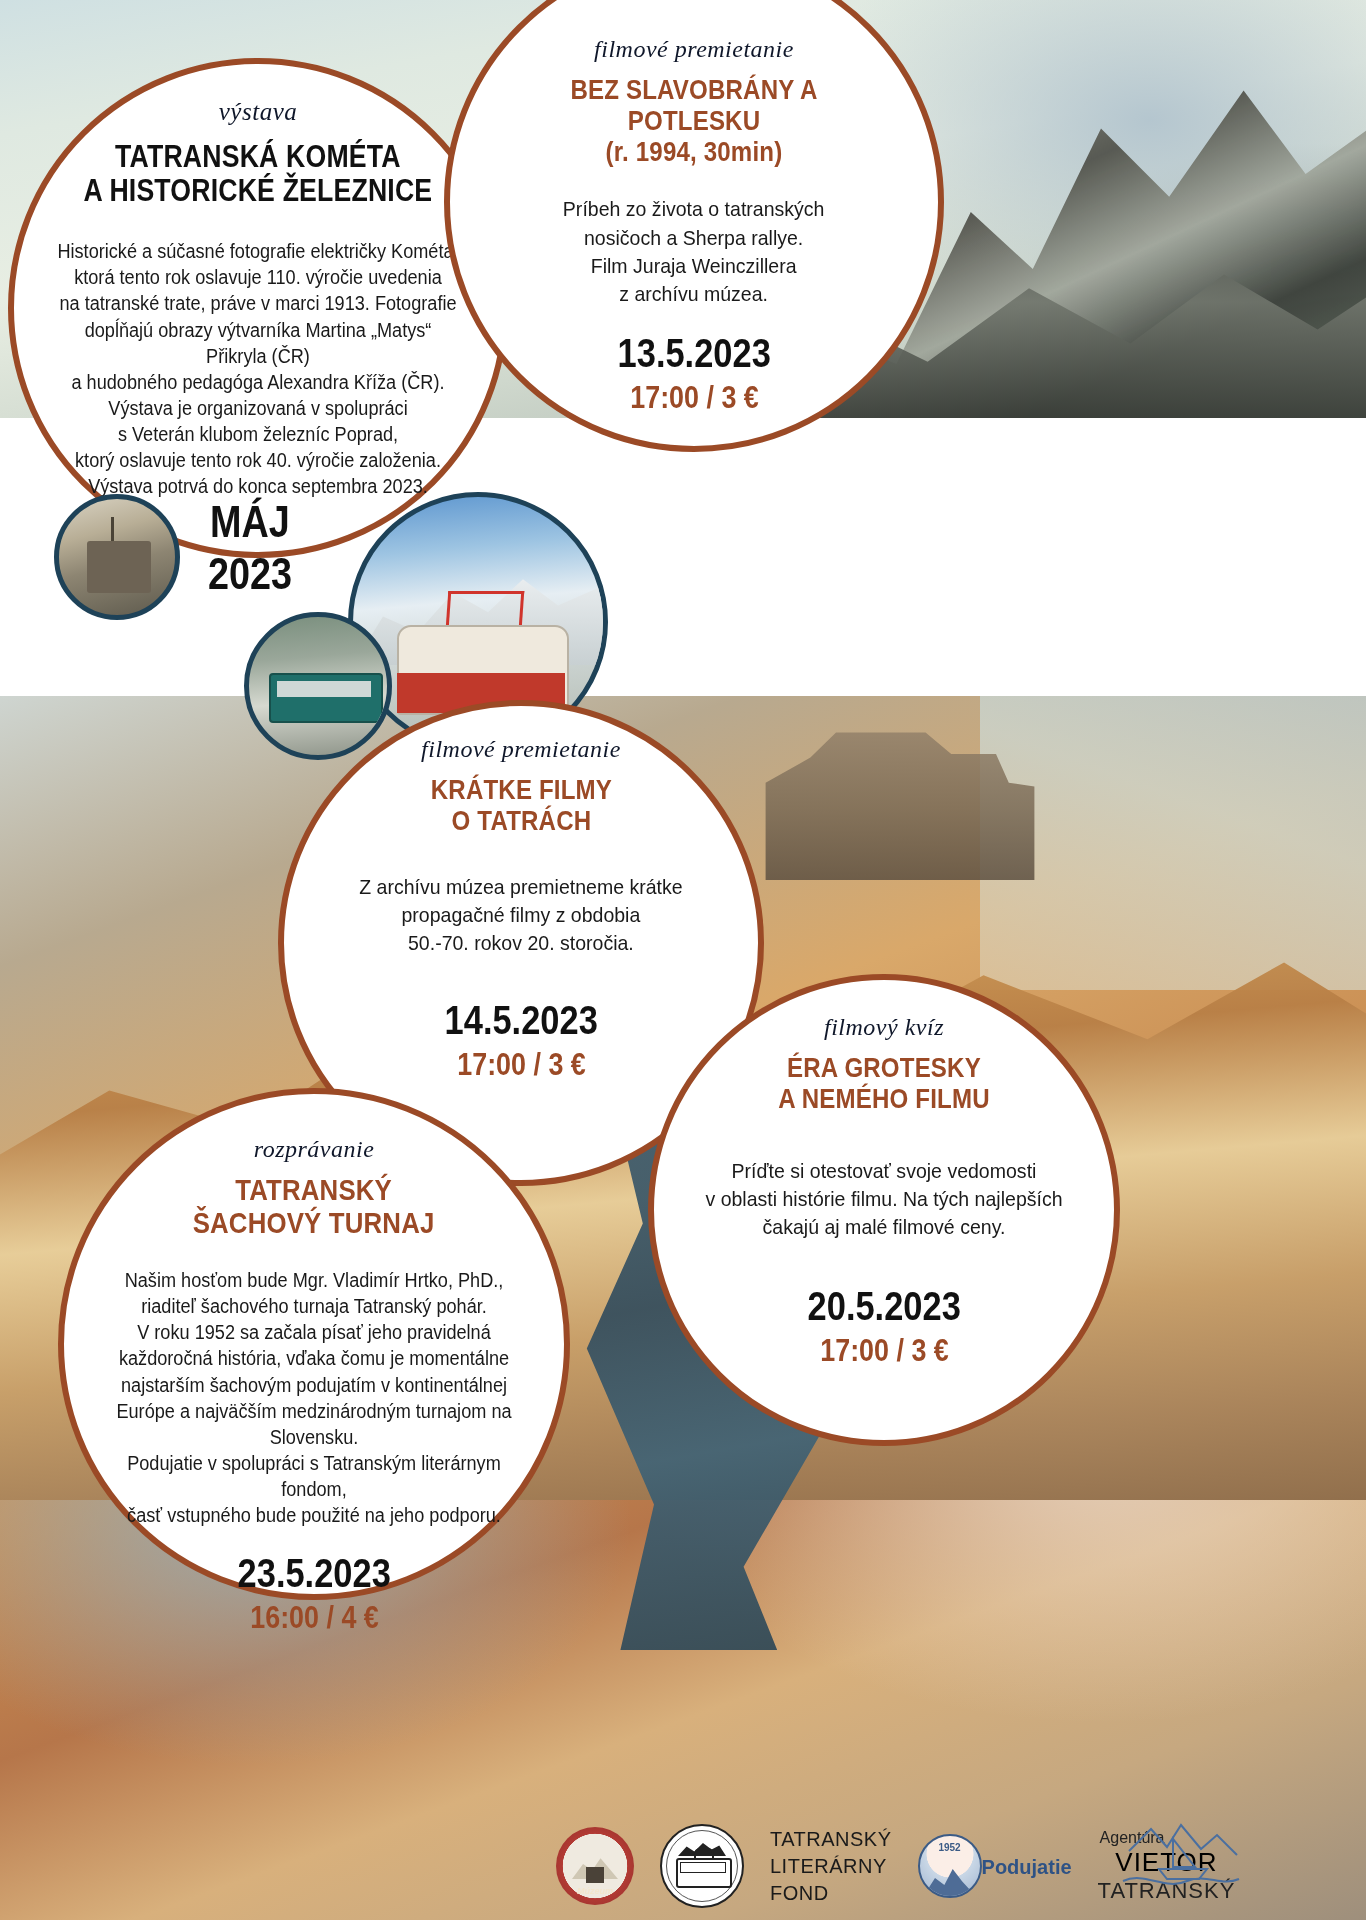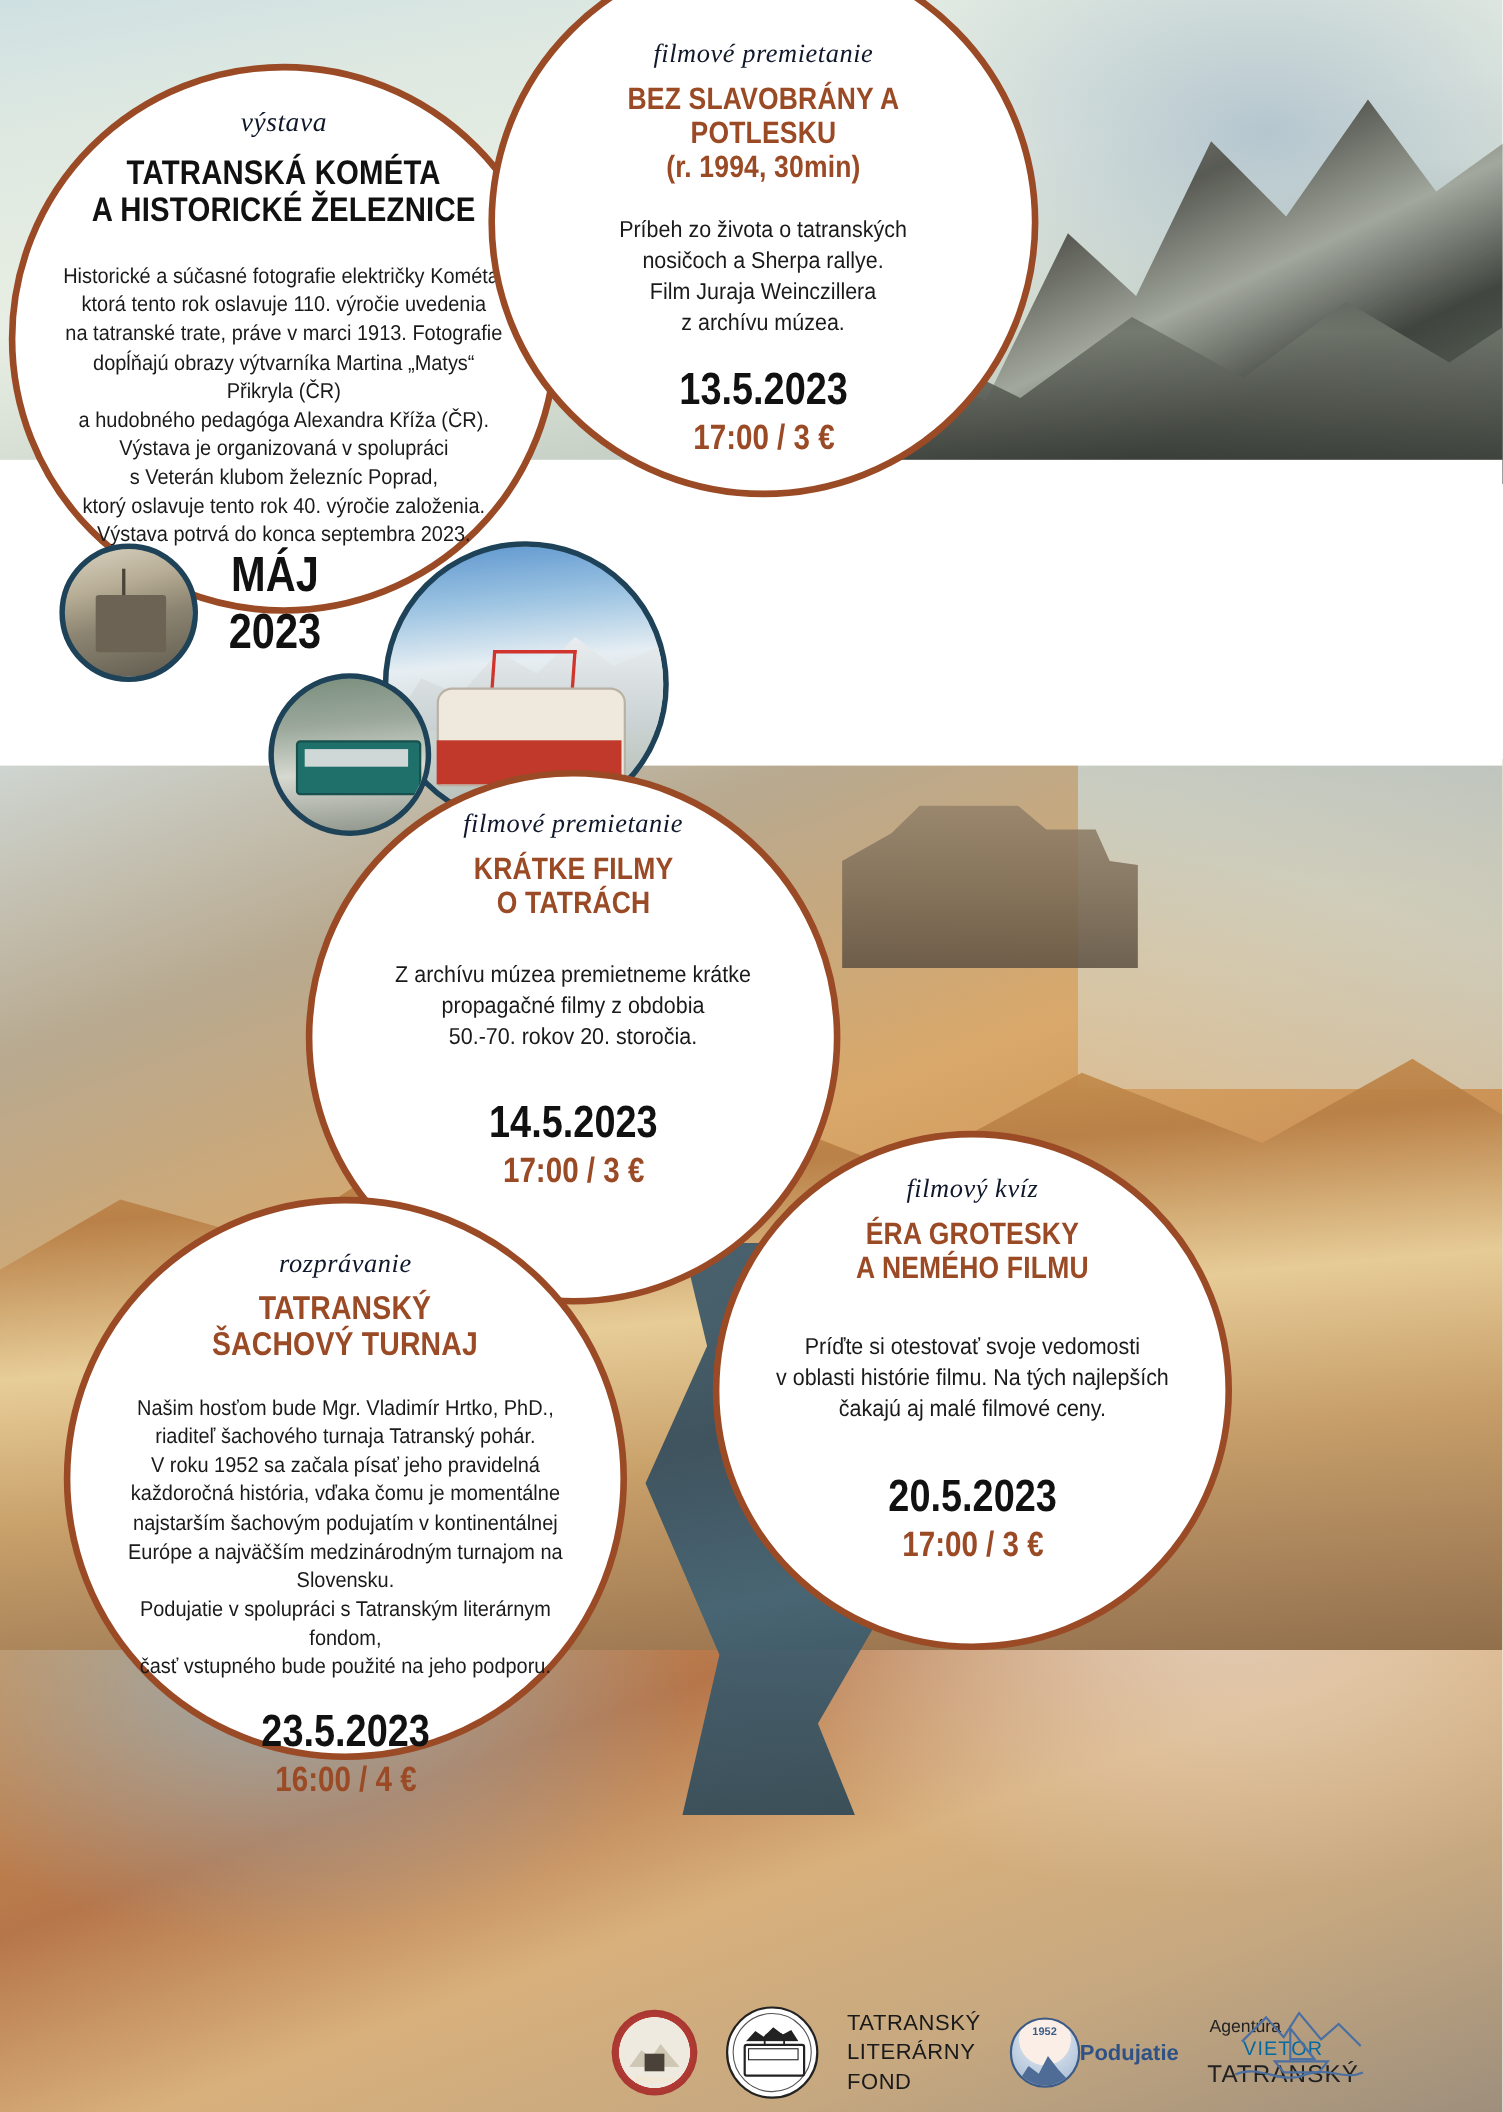--- a/index.html
+++ b/index.html
@@ -124,21 +124,21 @@
 
   
   #b-chess{left:58px;top:1088px;width:512px;height:512px;padding:0 22px;}
   #b-chess .kicker{font-size:24px;margin-top:42px;}
   #b-chess .btitle{font-size:30px;margin-top:10px;}
   #b-chess .body{font-size:19.5px;margin-top:28px;}
   #b-chess .date{font-size:41px;margin-top:22px;}
   #b-chess .price{font-size:32px;margin-top:2px;}
 
   
-  #b-quiz{left:648px;top:1028px;width:472px;height:472px;padding:0 26px;}
+  #b-quiz{left:648px;top:974px;width:472px;height:472px;padding:0 26px;}
   #b-quiz .kicker{font-size:24px;margin-top:34px;}
   #b-quiz .btitle{font-size:28px;margin-top:12px;}
   #b-quiz .body{font-size:21px;margin-top:42px;}
   #b-quiz .date{font-size:41px;margin-top:42px;}
   #b-quiz .price{font-size:32px;margin-top:2px;}
 
   
   #maj{
     position:absolute;left:166px;top:496px;width:200px;
     font-size:45px;font-weight:bold;color:#111;text-align:center;
@@ -202,21 +202,21 @@
   .lg-tf{display:flex;flex-direction:row;align-items:center;}
   .lg-tf .tf-circle{width:60px;height:60px;border-radius:50%;border:2px solid #3b5b86;
     background:radial-gradient(circle at 50% 30%, #fbeee7 0%, #fbeee7 45%, #c9d7e6 46%, #9fb4cf 100%);position:relative;overflow:hidden;}
   .lg-tf .tf-year{position:absolute;left:0;right:0;top:6px;text-align:center;font-size:10px;color:#3b5b86;font-weight:bold;}
   .lg-tf .tf-mtn{position:absolute;left:4px;bottom:0;width:52px;height:32px;background:#4e6c96;
     clip-path:polygon(0% 100%, 22% 44%, 40% 66%, 56% 16%, 74% 54%, 100% 100%);}
   .lg-tf .tf-name{font-size:20px;font-weight:bold;color:#2e5285;margin-top:3px;}
 
   .lg-vt{display:flex;flex-direction:column;align-items:center;position:relative;}
   .lg-vt .vt-a{font-size:16px;color:#222;align-self:flex-start;margin-left:2px;}
-  .lg-vt .vt-1{font-size:18px;color:#0369a1;letter-spacing:1px;}
+  .lg-vt .vt-1{font-size:26px;color:#000000;letter-spacing:1px;}
   .lg-vt .vt-2{font-size:22px;color:#222;letter-spacing:1px;}
   .lg-vt svg{position:absolute;right:-6px;top:-8px;}
 </style>
 </head>
 <body>
 
 <div id="poster">
 
   <div class="bg-layer">
     <div class="bg-top"></div>

